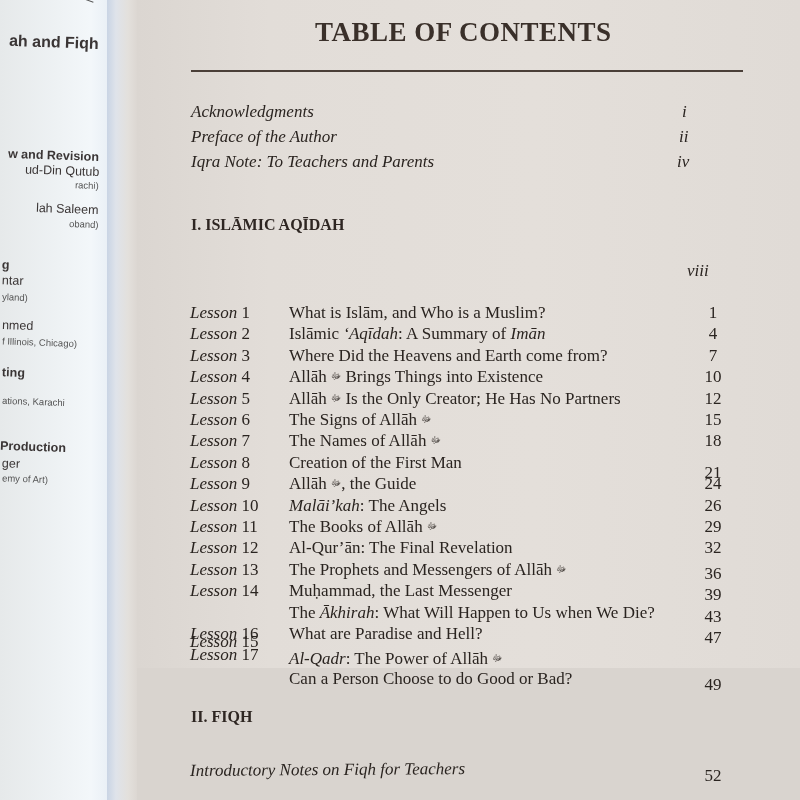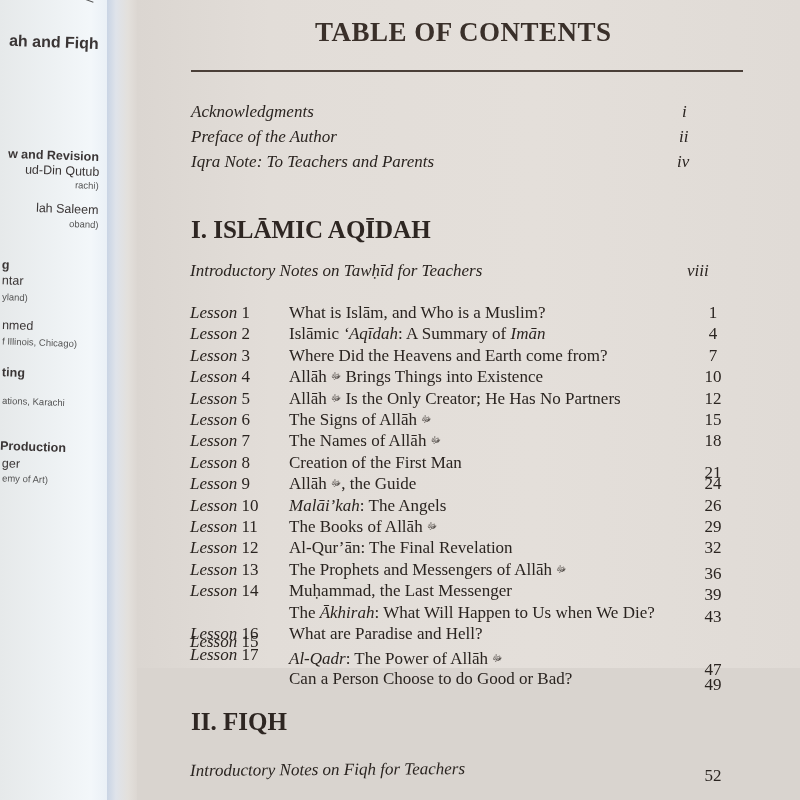--- a/index.html
+++ b/index.html
@@ -40,21 +40,21 @@
     position: absolute; left: 178px; top: 17px;
     font-size: 27px; font-weight: bold; letter-spacing: 0.5px; color: #3a302a;
   }
   .toc-rule {
     position: absolute; left: 54px; top: 70px; width: 552px; height: 2px; background: #4a3f38;
   }
 
   .row { position: absolute; font-size: 17px; white-space: nowrap; line-height: 1; }
   .front-label { left: 54px; font-style: italic; }
   .front-page { left: 545px; font-style: italic; }
-  .section-heading { left: 54px; font-size: 25px; font-weight: bold; color: #2e2622; }
+  .section-heading { left: 54px; font-size: 16px; font-weight: bold; color: #2e2622; }
   .intro-label { left: 53px; font-style: italic; }
   .intro-page { font-style: italic; }
   .lesson-num { left: 53px; }
   .lesson-num .lw { font-style: italic; }
   .lesson-title { left: 152px; }
   .lesson-page { left: 556px; width: 40px; text-align: center; }
   .lesson-title i { font-style: italic; }
   .honorific { font-size: 9px; vertical-align: 3px; letter-spacing: -1px; }
 </style>
 </head>
@@ -93,21 +93,20 @@
   <div class="toc-rule"></div>
 
   <div class="row front-label" style="top:103px;">Acknowledgments</div>
   <div class="row front-page" style="top:103px;">i</div>
   <div class="row front-label" style="top:128px;">Preface of the Author</div>
   <div class="row front-page" style="top:128px; left:542px;">ii</div>
   <div class="row front-label" style="top:153px;">Iqra Note: To Teachers and Parents</div>
   <div class="row front-page" style="top:153px; left:540px;">iv</div>
 
   <div class="row section-heading" style="top:217px;">I. ISLĀMIC AQĪDAH</div>
-  <div class="row intro-label" style="top:262px;">Introductory Notes on Tawḥīd for Teachers</div>
   <div class="row intro-page" style="top:262px; left:550px;">viii</div>
 
   <div id="lessons">
       <div class="row lesson-num" style="top:304px;"><span class="lw">Lesson</span> <span>1</span></div>
       <div class="row lesson-title" style="top:304px;"><span>What is Islām, and Who is a Muslim?</span></div>
       <div class="row lesson-page" style="top:304px;">1</div>
       <div class="row lesson-num" style="top:325.4px;"><span class="lw">Lesson</span> <span>2</span></div>
       <div class="row lesson-title" style="top:325.4px;"><span>Islāmic </span><i>‘Aqīdah</i><span>: A Summary of </span><i>Imān</i></div>
       <div class="row lesson-page" style="top:325.4px;">4</div>
       <div class="row lesson-num" style="top:346.8px;"><span class="lw">Lesson</span> <span>3</span></div>
@@ -144,21 +143,21 @@
       <div class="row lesson-title" style="top:560.8px;"><span>The Prophets and Messengers of Allāh </span><span class="honorific">ﷻ</span></div>
       <div class="row lesson-page" style="top:564.8px;">36</div>
       <div class="row lesson-num" style="top:582.2px;"><span class="lw">Lesson</span> <span>14</span></div>
       <div class="row lesson-title" style="top:582.2px;"><span>Muḥammad, the Last Messenger</span></div>
       <div class="row lesson-page" style="top:586.2px;">39</div>
       <div class="row lesson-num" style="top:603.5999999999999px;margin-top:29px;"><span class="lw">Lesson</span> <span>15</span></div>
       <div class="row lesson-title" style="top:603.5999999999999px;"><span>The </span><i>Ākhirah</i><span>: What Will Happen to Us when We Die?</span></div>
       <div class="row lesson-page" style="top:607.5999999999999px;">43</div>
       <div class="row lesson-num" style="top:625px;"><span class="lw">Lesson</span> <span>16</span></div>
       <div class="row lesson-title" style="top:625px;"><span>What are Paradise and Hell?</span></div>
-      <div class="row lesson-page" style="top:629px;margin-top:32px;">47</div>
+      <div class="row lesson-page" style="top:629px;">47</div>
       <div class="row lesson-num" style="top:646.4px;"><span class="lw">Lesson</span> <span>17</span></div>
       <div class="row lesson-title" style="top:650px;"><i>Al-Qadr</i><span>: The Power of Allāh </span><span class="honorific">ﷻ</span></div>
       <div class="row lesson-page" style="top:650.4px;"></div>
       <div class="row lesson-title" style="top:669.8px;">Can a Person Choose to do Good or Bad?</div>
       <div class="row lesson-page" style="top:675.8px;">49</div>
     </div>
 
   <div class="row section-heading" style="top:709px;">II.  FIQH</div>
   <div class="row intro-label" style="top:761px; transform:rotate(-0.4deg);">Introductory Notes on Fiqh for Teachers</div>
   <div class="row" style="top:767px; left:556px; width:40px; text-align:center;">52</div>

